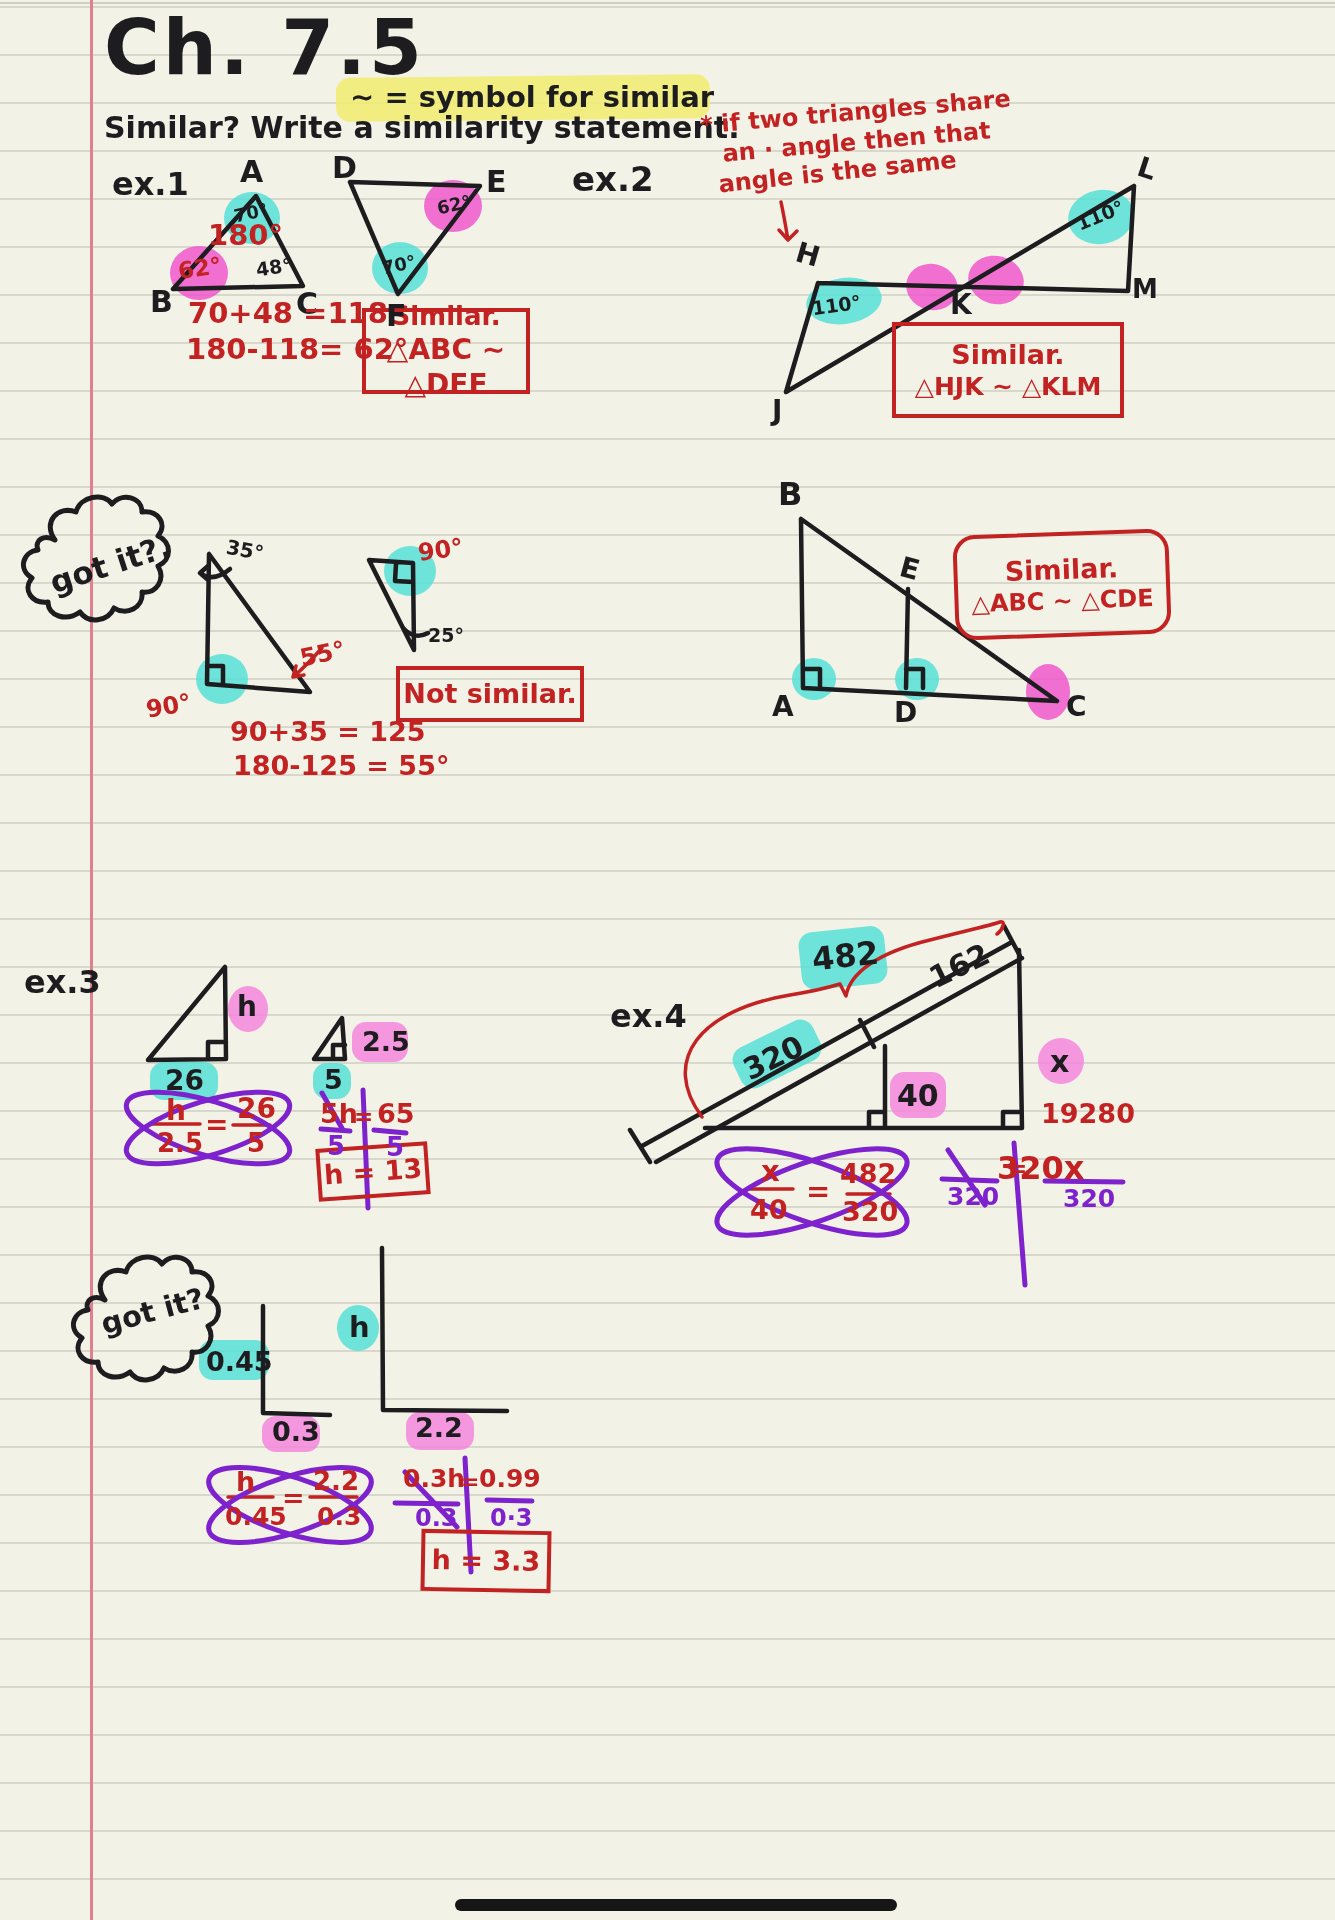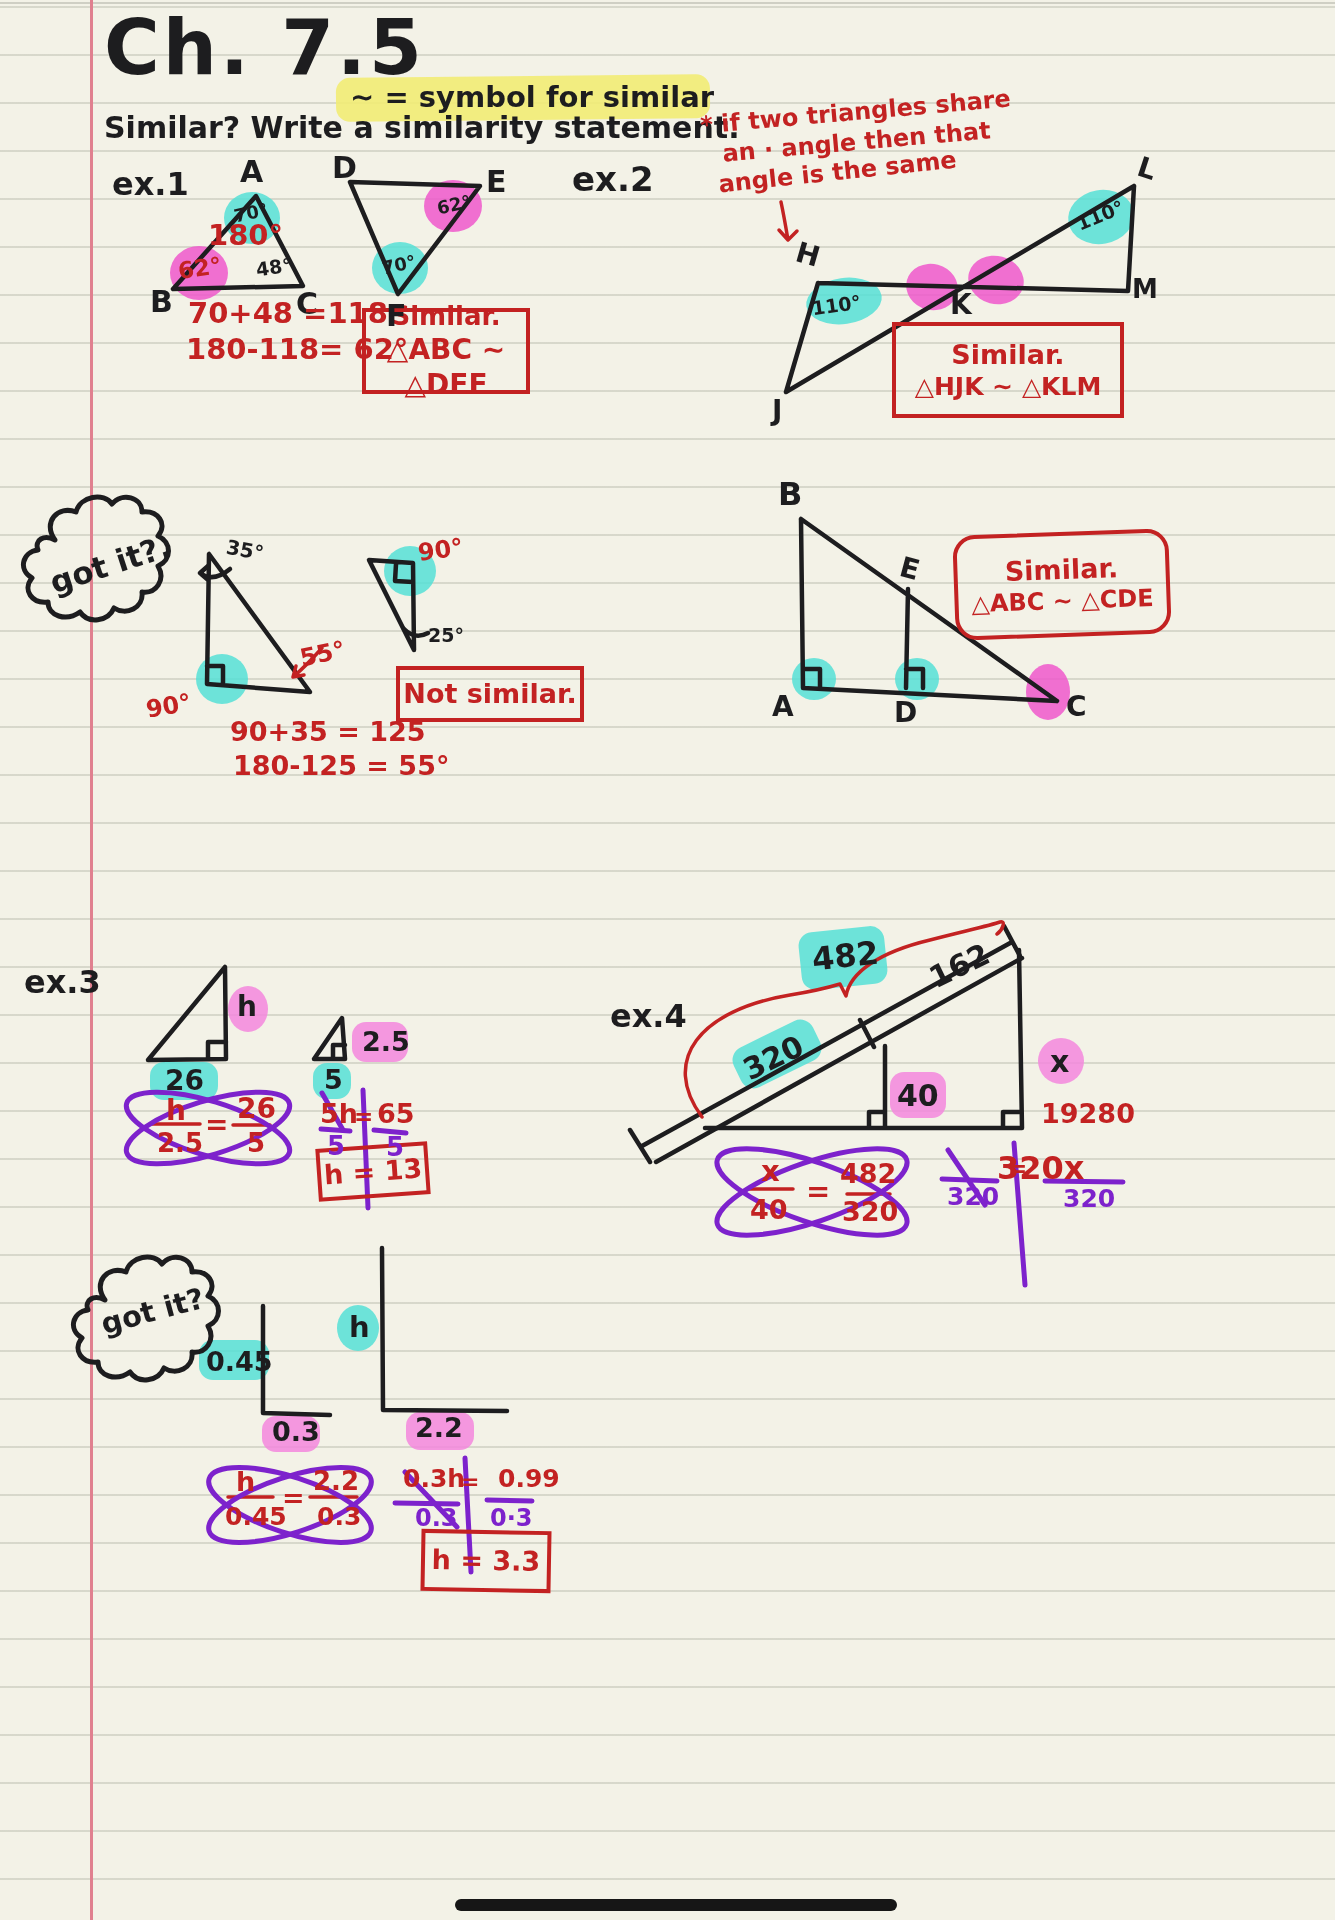--- a/index.html
+++ b/index.html
@@ -213,18 +213,18 @@
   <div class="t" style="left:272px;top:1418px;font-size:27px">0.3</div>
   <div class="t" style="left:349px;top:1312px;font-size:29px">h</div>
   <div class="t" style="left:415px;top:1414px;font-size:27px">2.2</div>
   <div class="t red" style="left:236px;top:1468px;font-size:27px">h</div>
   <div class="t red" style="left:225px;top:1504px;font-size:25px">0.45</div>
   <div class="t red" style="left:282px;top:1484px;font-size:27px">=</div>
   <div class="t red" style="left:313px;top:1468px;font-size:26px">2.2</div>
   <div class="t red" style="left:317px;top:1504px;font-size:25px">0.3</div>
   <div class="t red" style="left:403px;top:1466px;font-size:25px">0.3h</div>
   <div class="t red" style="left:461px;top:1470px;font-size:22px">=</div>
-  <div class="t red" style="left:498px;top:1466px;font-size:25px">0.99</div>
+  <div class="t red" style="left:479px;top:1466px;font-size:25px">0.99</div>
   <div class="t purple" style="left:415px;top:1506px;font-size:24px">0.3</div>
   <div class="t purple" style="left:490px;top:1506px;font-size:24px">0·3</div>
 
   <div id="home"></div>
 </div>
 
 </body></html>

